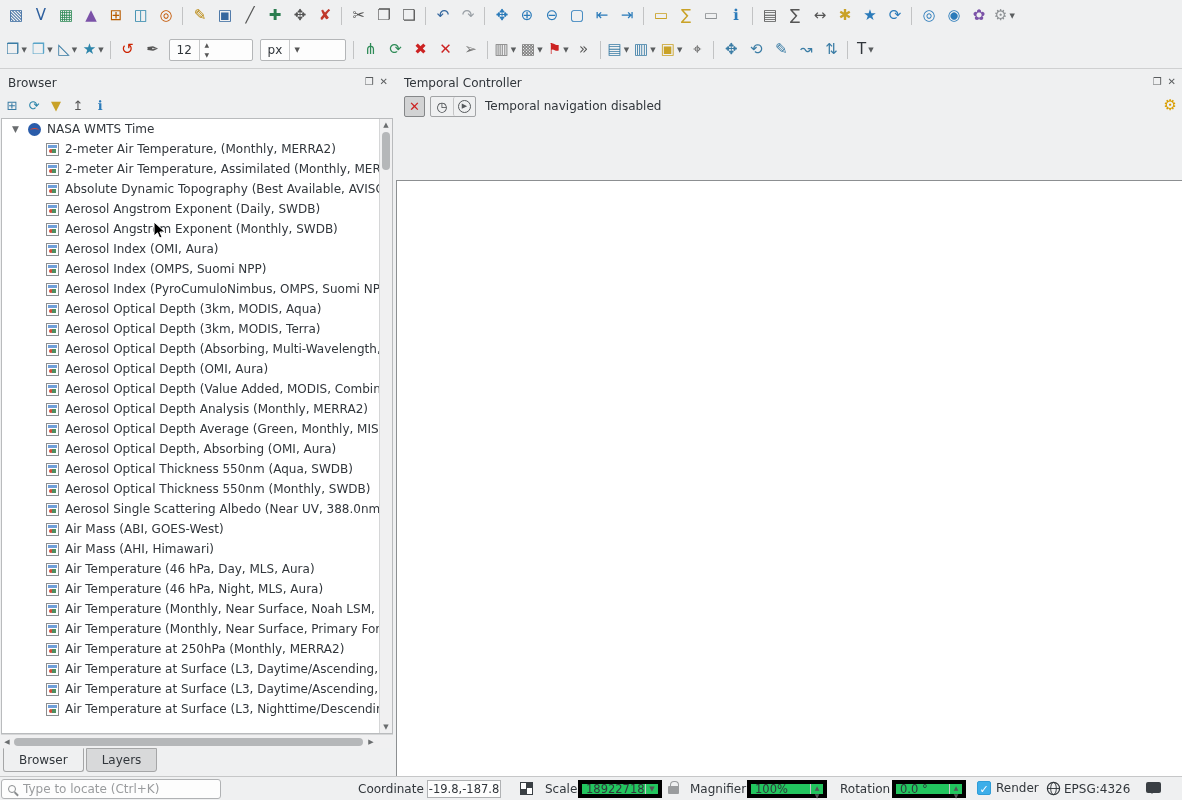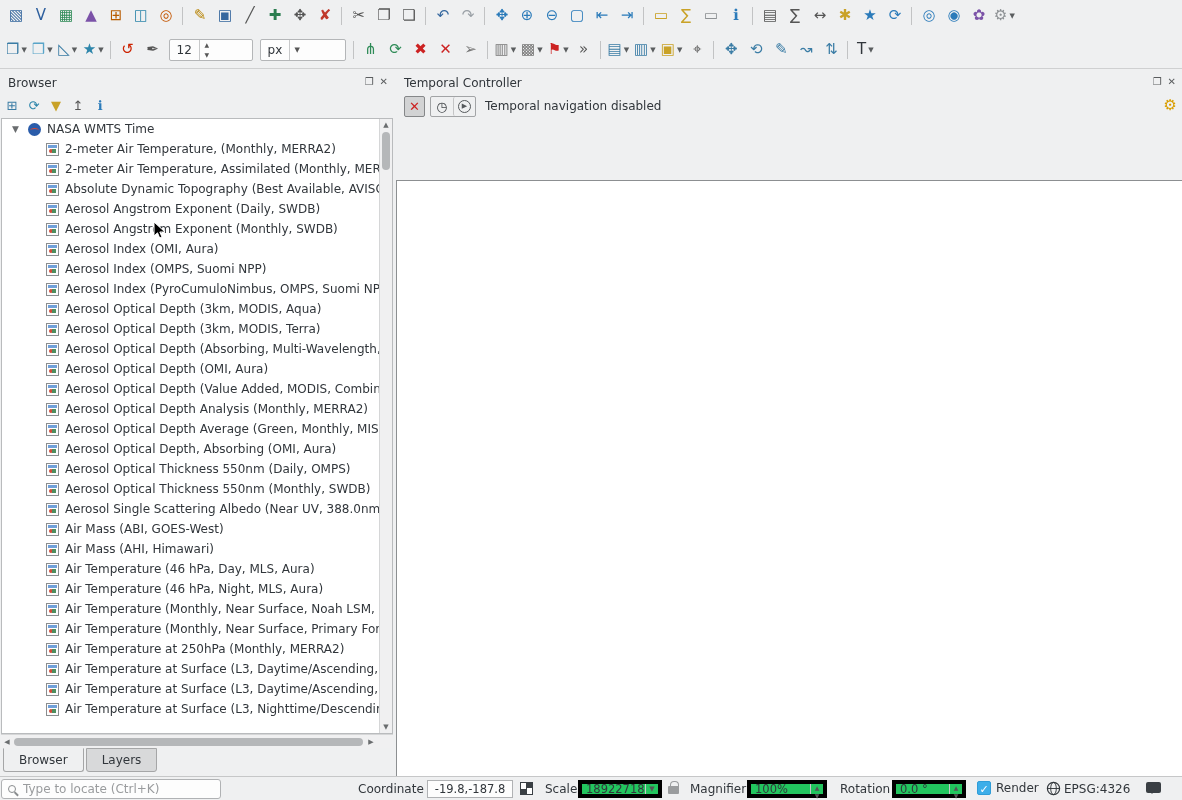--- a/index.html
+++ b/index.html
@@ -87,21 +87,21 @@
 
   
   #statusbar { position:absolute; left:0; top:776px; width:1182px; height:24px; background:#eff0f1; border-top:1px solid #c6c7c8;padding-left:28px; }
   .sb-label { position:absolute; top:5px; }
   #locate { position:absolute; left:1px; top:2px; width:220px; height:20px; background:#fdfdfd; border:1px solid #b0b2b4; border-radius:3px; display:flex; align-items:center; padding:0 6px; }
   .search-icon { width:8px; height:8px; border:1.5px solid #8a8d8f; border-radius:50%; position:relative; flex:0 0 auto; }
   .search-icon::after { content:""; position:absolute; width:5px; height:1.5px; background:#8a8d8f; transform:rotate(45deg); right:-4px; bottom:-2px; }
   #locate input { border:none; outline:none; background:transparent; margin-left:7px; width:180px; font:inherit; color:#31363b; }
   #locate input::placeholder { color:#9a9c9e; }
   #coord-label { left:358px; }
-  #coord-input { position:absolute; left:427px; top:3px; width:86px; height:18px; background:#fdfdfd; border:1px solid #b0b2b4; text-align:center; font:inherit; font-size:11.5px; color:#31363b; outline:none; }
+  #coord-input { position:absolute; left:427px; top:3px; width:74px; height:18px; background:#fdfdfd; border:1px solid #b0b2b4; text-align:center; font:inherit; font-size:11.5px; color:#31363b; outline:none; }
   #extent-icon { position:absolute; left:520px; top:5px; width:13px; height:13px; border:1px solid #3a3f44; background:conic-gradient(#3a3f44 0 25%, #fff 0 50%, #3a3f44 0 75%, #fff 0); }
   #scale-label { left:545px; }
   .sb-combo { position:absolute; top:3px; height:18px; background:#22c55e; border:4px solid #000000; display:flex; align-items:stretch; }
   .sb-combo .val { flex:1; display:flex; align-items:center; padding:0 4px; font-size:11.5px; overflow:hidden; }
   .sb-combo .arrow { width:13px; border-left:1px solid #c8c9ca; display:flex; align-items:center; justify-content:center; font-size:7px; color:#555; }
   .sb-combo .spin { width:13px; border-left:1px solid #c8c9ca; display:flex; flex-direction:column; }
   .sb-combo .spin i { flex:1; font-style:normal; font-size:6px; line-height:8px; text-align:center; color:#555; }
   #scale-combo { left:578px; width:84px; }
   #lock-icon { position:absolute; left:668px; top:9px; width:11px; height:8px; background:#9a9c9e; border-radius:1px; }
   #lock-icon::before { content:""; position:absolute; left:1.5px; top:-5px; width:7px; height:6px; border:1.5px solid #9a9c9e; border-bottom:none; border-radius:4px 4px 0 0; }
@@ -514,21 +514,21 @@
             <span class="wc"></span>
           </span>
           <span>Aerosol Optical Depth, Absorbing (OMI, Aura)</span>
         </div>
         <div class="tree-row child">
           <span class="wmts-icon">
             <span class="wa"></span>
             <span class="wb"></span>
             <span class="wc"></span>
           </span>
-          <span>Aerosol Optical Thickness 550nm (Daily, OMPS)</span>
+          <span>Aerosol Optical Thickness 550nm (Aqua, SWDB)</span>
         </div>
         <div class="tree-row child">
           <span class="wmts-icon">
             <span class="wa"></span>
             <span class="wb"></span>
             <span class="wc"></span>
           </span>
           <span>Aerosol Optical Thickness 550nm (Monthly, SWDB)</span>
         </div>
         <div class="tree-row child">

